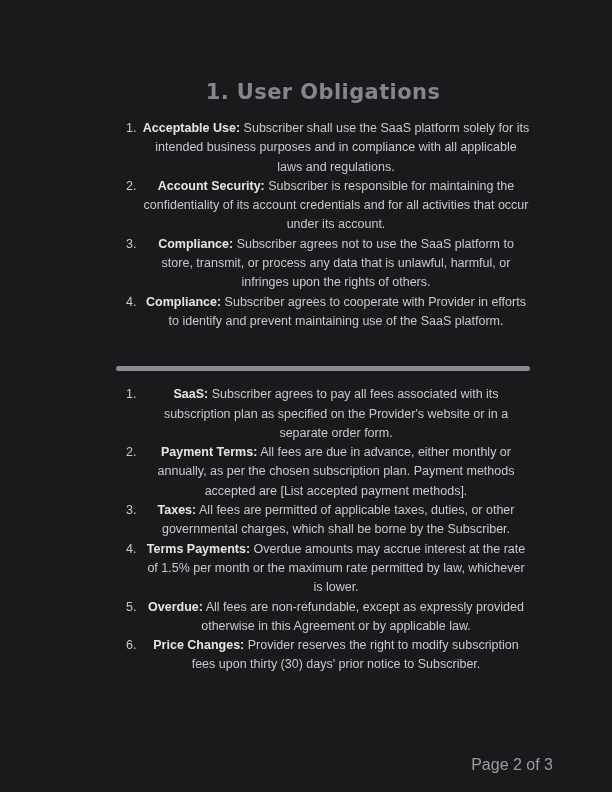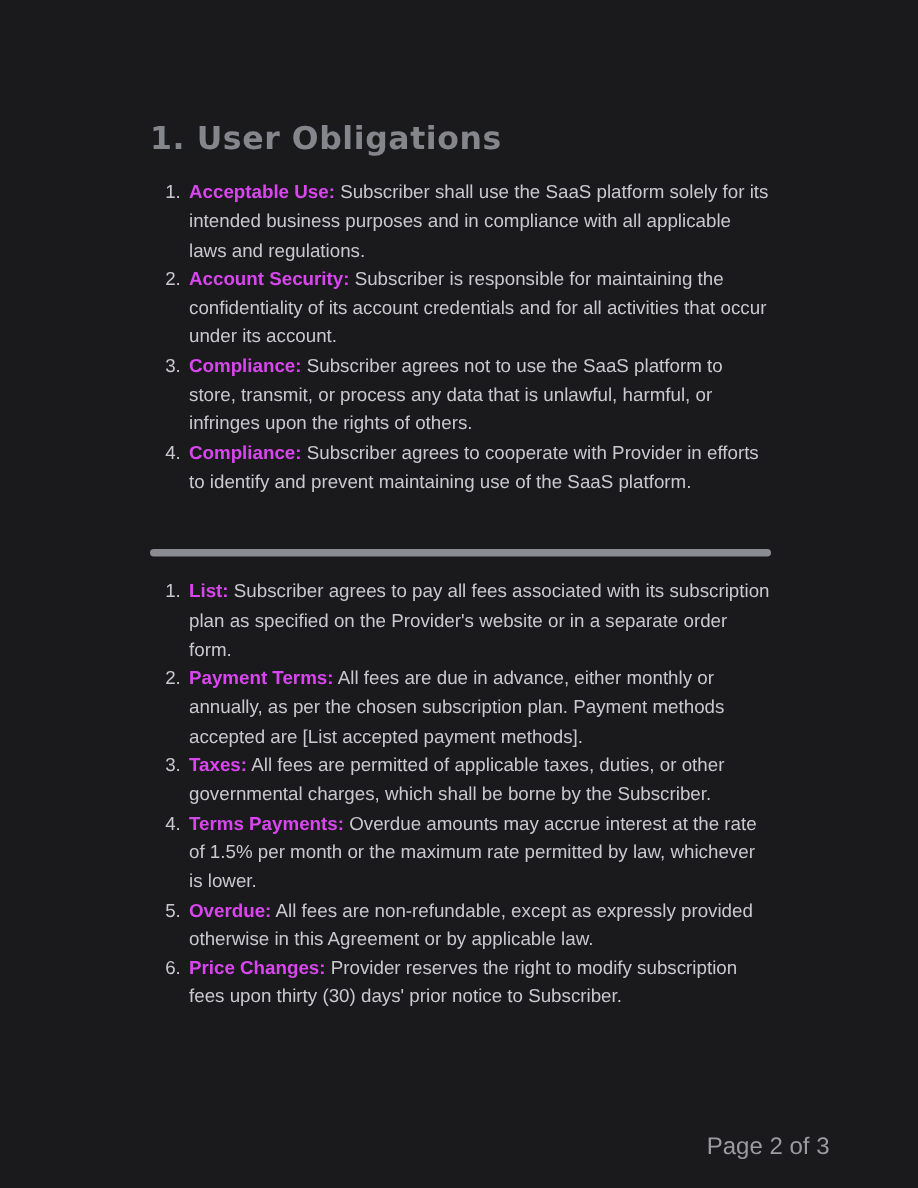--- a/index.html
+++ b/index.html
@@ -10,23 +10,24 @@
   .page {
     position: relative;
     width: 612px;
     height: 792px;
     background: #1a1a1d;
     font-family: "Liberation Sans", sans-serif;
     overflow: hidden;
   }
   .content {
     position: absolute;
-    left: 100px;
+    left: 116px;
     top: 0;
     width: 414px;
+    text-align: center;
   }
   .section-heading {
     margin: 0;
     font-family: "DejaVu Sans", sans-serif;
     font-size: 21px;
     line-height: 26px;
     font-weight: 700;
     letter-spacing: 0.4px;
     color: #85858c;
   }
@@ -37,21 +38,21 @@
     padding: 0 0 0 24px;
     font-size: 12.5px;
     line-height: 19.3px;
     color: #c9c9cd;
   }
   ol.terms-list li {
     padding-left: 2px;
   }
   ol.terms-list strong {
     font-weight: 700;
-    color: #d946ef;
+    color: #e5e5e5;
   }
   .divider {
     margin-top: 35px;
     width: 100%;
     height: 5px;
     border-radius: 3px;
     background: #8b8b92;
   }
   .footer {
     position: absolute;
@@ -86,21 +87,21 @@
         <strong>Compliance:</strong>
         <span>Subscriber agrees to cooperate with Provider in efforts to identify and prevent maintaining use of the SaaS platform.</span>
       </li>
     </ol>
 
     <div class="divider"></div>
 
 
     <ol class="terms-list">
       <li>
-        <strong>List:</strong>
+        <strong>SaaS:</strong>
         <span>Subscriber agrees to pay all fees associated with its subscription plan as specified on the Provider's website or in a separate order form.</span>
       </li>
       <li>
         <strong>Payment Terms:</strong>
         <span>All fees are due in advance, either monthly or annually, as per the chosen subscription plan. Payment methods accepted are [List accepted payment methods].</span>
       </li>
       <li>
         <strong>Taxes:</strong>
         <span>All fees are permitted of applicable taxes, duties, or other governmental charges, which shall be borne by the Subscriber.</span>
       </li>

